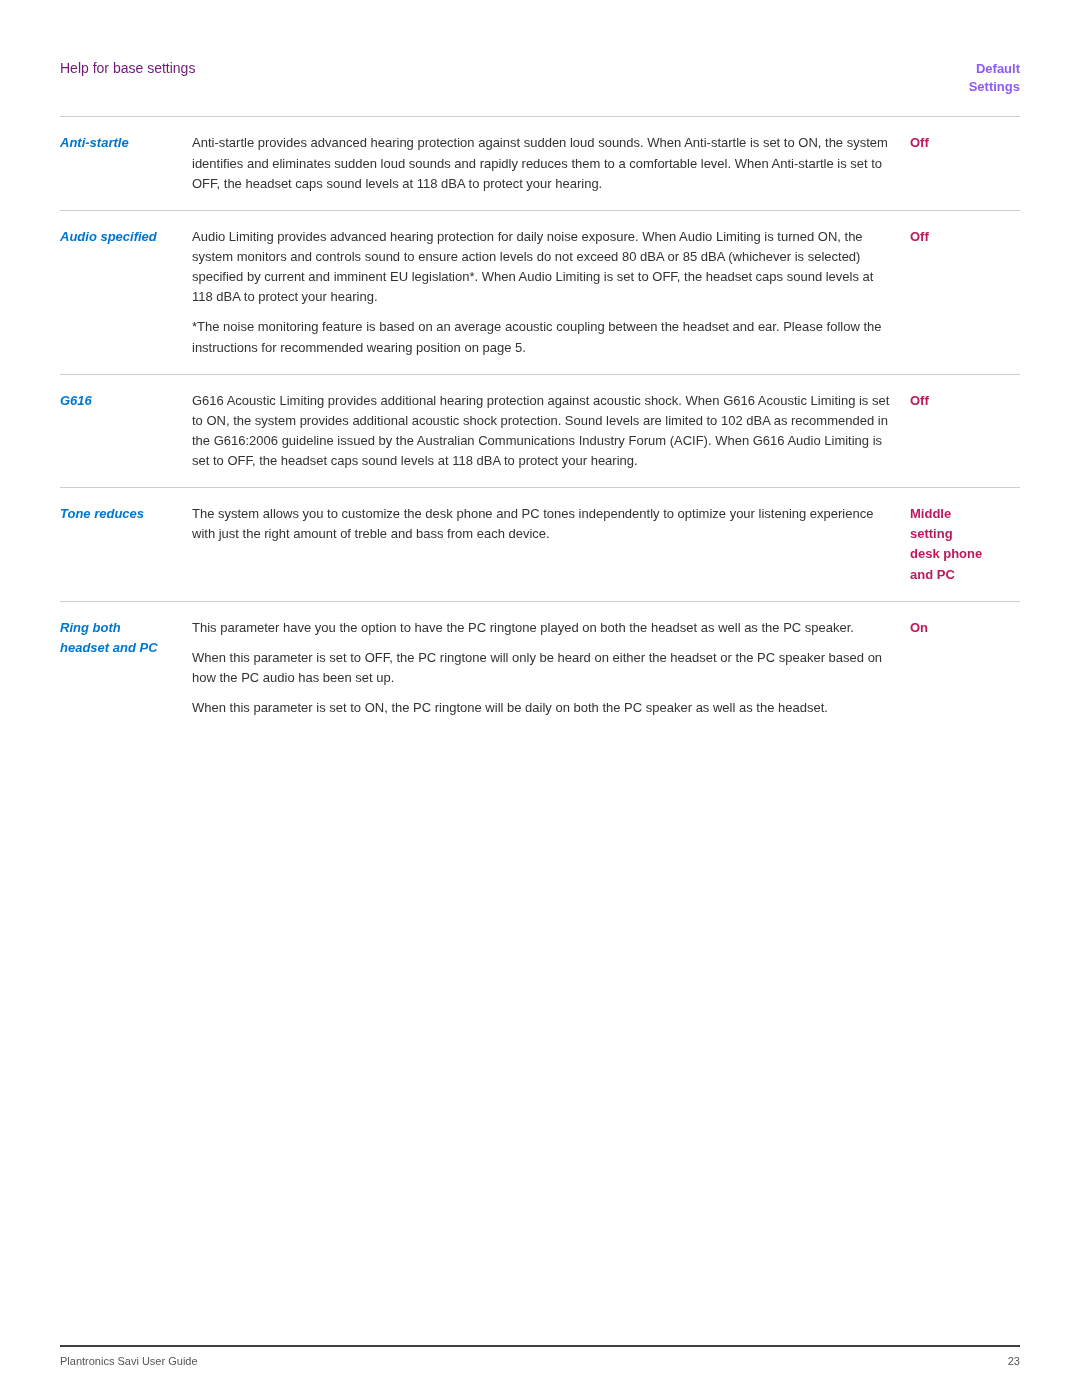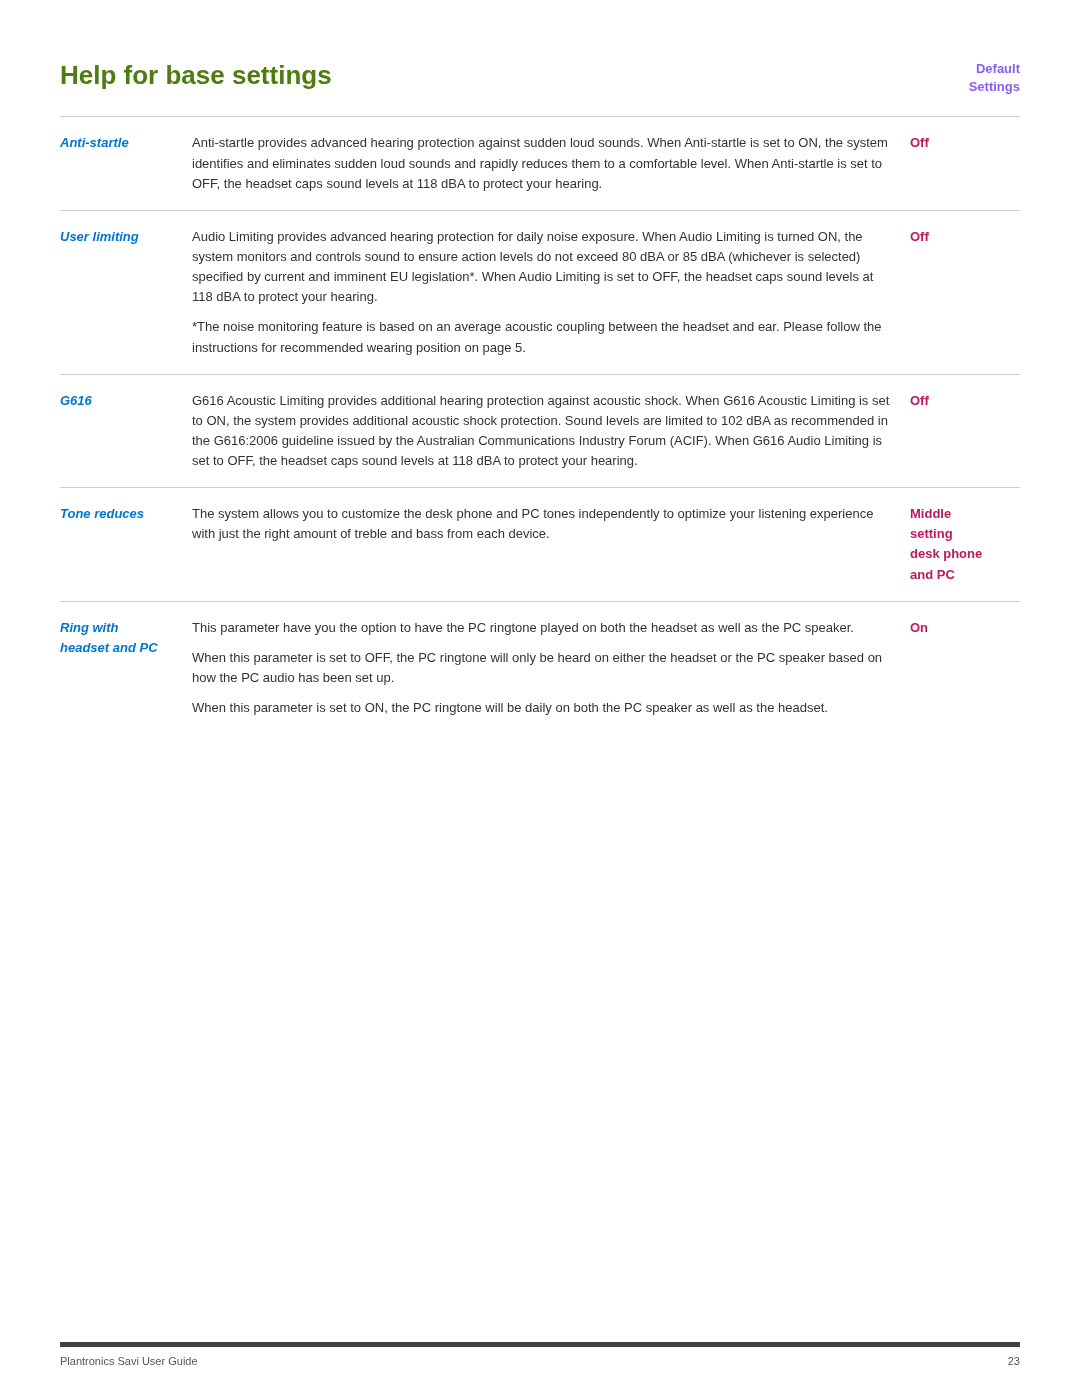--- a/index.html
+++ b/index.html
@@ -26,23 +26,23 @@
     }
 
     .page-header {
       display: flex;
       justify-content: space-between;
       align-items: flex-start;
       margin-bottom: 20px;
     }
 
     .page-title {
-      font-size: 26px;
-      font-weight: bold;
-      color: #4d7c0f;
+      font-size: 14px;
+      font-weight: normal;
+      color: #701a75;
     }
 
     .default-settings-label {
       text-align: right;
       font-size: 13px;
       font-weight: bold;
       color: #8b5cf6;
       line-height: 1.4;
     }
 
@@ -94,21 +94,21 @@
     }
 
     .page-footer {
       position: absolute;
       bottom: 30px;
       left: 60px;
       right: 60px;
       display: flex;
       justify-content: space-between;
       align-items: flex-start;
-      border-top: 5px solid #404040;
+      border-top: 2px solid #404040;
       padding-top: 8px;
     }
 
     .footer-brand {
       font-size: 11px;
       color: #555;
     }
 
     .footer-page {
       font-size: 11px;
@@ -130,21 +130,21 @@
   <table class="settings-table">
     <tbody id="settings-tbody">
     <tr>
           <td>Anti-startle</td>
           <td>
             <p class="desc-para">Anti-startle provides advanced hearing protection against sudden loud sounds. When Anti-startle is set to ON, the system identifies and eliminates sudden loud sounds and rapidly reduces them to a comfortable level. When Anti-startle is set to OFF, the headset caps sound levels at 118 dBA to protect your hearing.</p>
           </td>
           <td>Off</td>
         </tr>
         <tr>
-          <td>User limiting</td>
+          <td>Audio specified</td>
           <td>
             <p class="desc-para">Audio Limiting provides advanced hearing protection for daily noise exposure. When Audio Limiting is turned ON, the system monitors and controls sound to ensure action levels do not exceed 80 dBA or 85 dBA (whichever is selected) specified by current and imminent EU legislation*. When Audio Limiting is set to OFF, the headset caps sound levels at 118 dBA to protect your hearing.</p>
             <p class="desc-para">*The noise monitoring feature is based on an average acoustic coupling between the headset and ear. Please follow the instructions for recommended wearing position on page 5.</p>
           </td>
           <td>Off</td>
         </tr>
         <tr>
           <td>G616</td>
           <td>
             <p class="desc-para">G616 Acoustic Limiting provides additional hearing protection against acoustic shock. When G616 Acoustic Limiting is set to ON, the system provides additional acoustic shock protection. Sound levels are limited to 102 dBA as recommended in the G616:2006 guideline issued by the Australian Communications Industry Forum (ACIF). When G616 Audio Limiting is set to OFF, the headset caps sound levels at 118 dBA to protect your hearing.</p>
@@ -152,21 +152,21 @@
           <td>Off</td>
         </tr>
         <tr>
           <td>Tone reduces</td>
           <td>
             <p class="desc-para">The system allows you to customize the desk phone and PC tones independently to optimize your listening experience with just the right amount of treble and bass from each device.</p>
           </td>
           <td>Middle<br>setting<br>desk phone<br>and PC</td>
         </tr>
         <tr>
-          <td>Ring with headset and PC</td>
+          <td>Ring both headset and PC</td>
           <td>
             <p class="desc-para">This parameter have you the option to have the PC ringtone played on both the headset as well as the PC speaker.</p>
             <p class="desc-para">When this parameter is set to OFF, the PC ringtone will only be heard on either the headset or the PC speaker based on how the PC audio has been set up.</p>
             <p class="desc-para">When this parameter is set to ON, the PC ringtone will be daily on both the PC speaker as well as the headset.</p>
           </td>
           <td>On</td>
         </tr>
       </tbody>
   </table>
 

